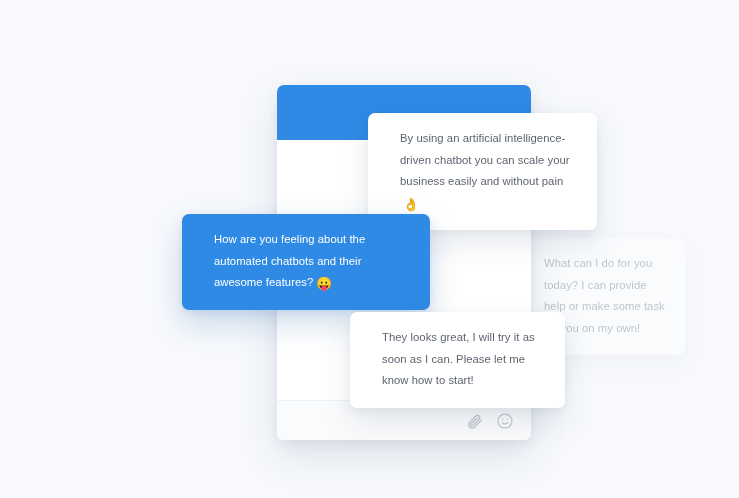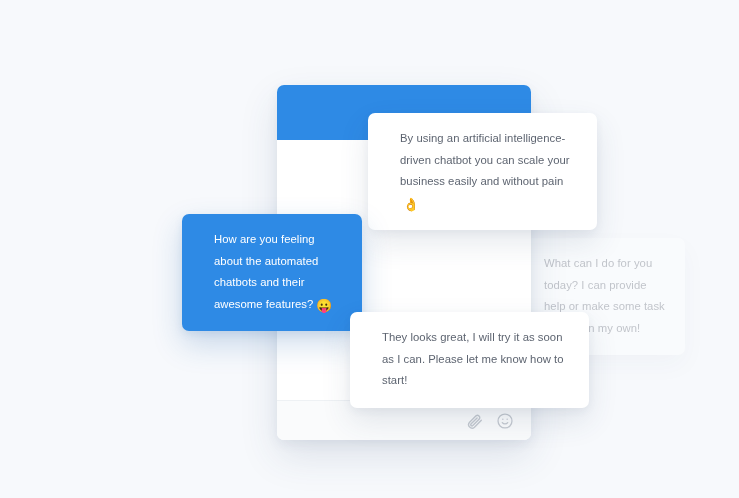--- a/index.html
+++ b/index.html
@@ -113,29 +113,29 @@
     left: 368px;
     top: 113px;
     width: 229px;
     z-index: 30;
   }
 
   
   #bubble-user-question {
     left: 182px;
     top: 214px;
-    width: 180px;
+    width: 248px;
     z-index: 30;
   }
 
   
   #bubble-user-reply {
     left: 350px;
     top: 312px;
-    width: 239px;
+    width: 215px;
     z-index: 30;
   }
 
   
   #bubble-agent-offer {
     left: 512px;
     top: 238px;
     width: 173px;
     z-index: 10;
     opacity: 0.35;

